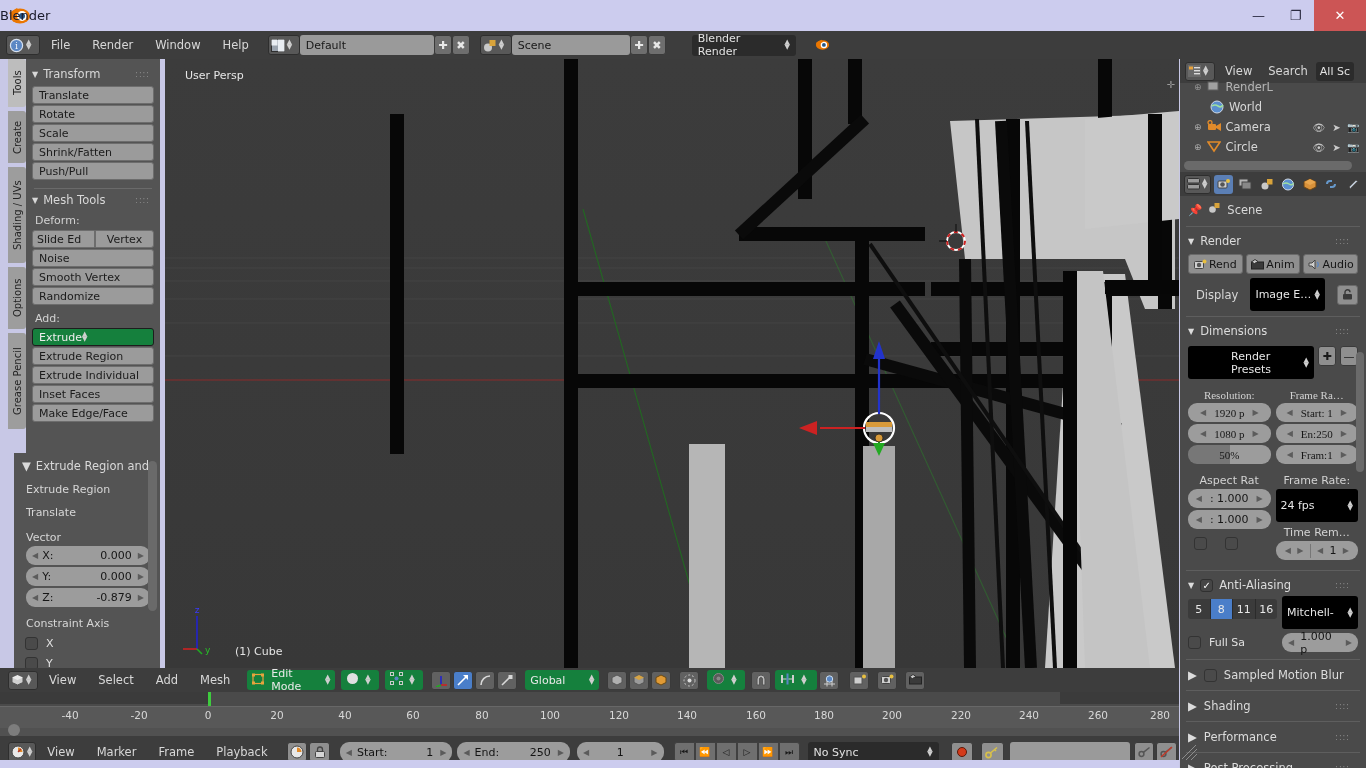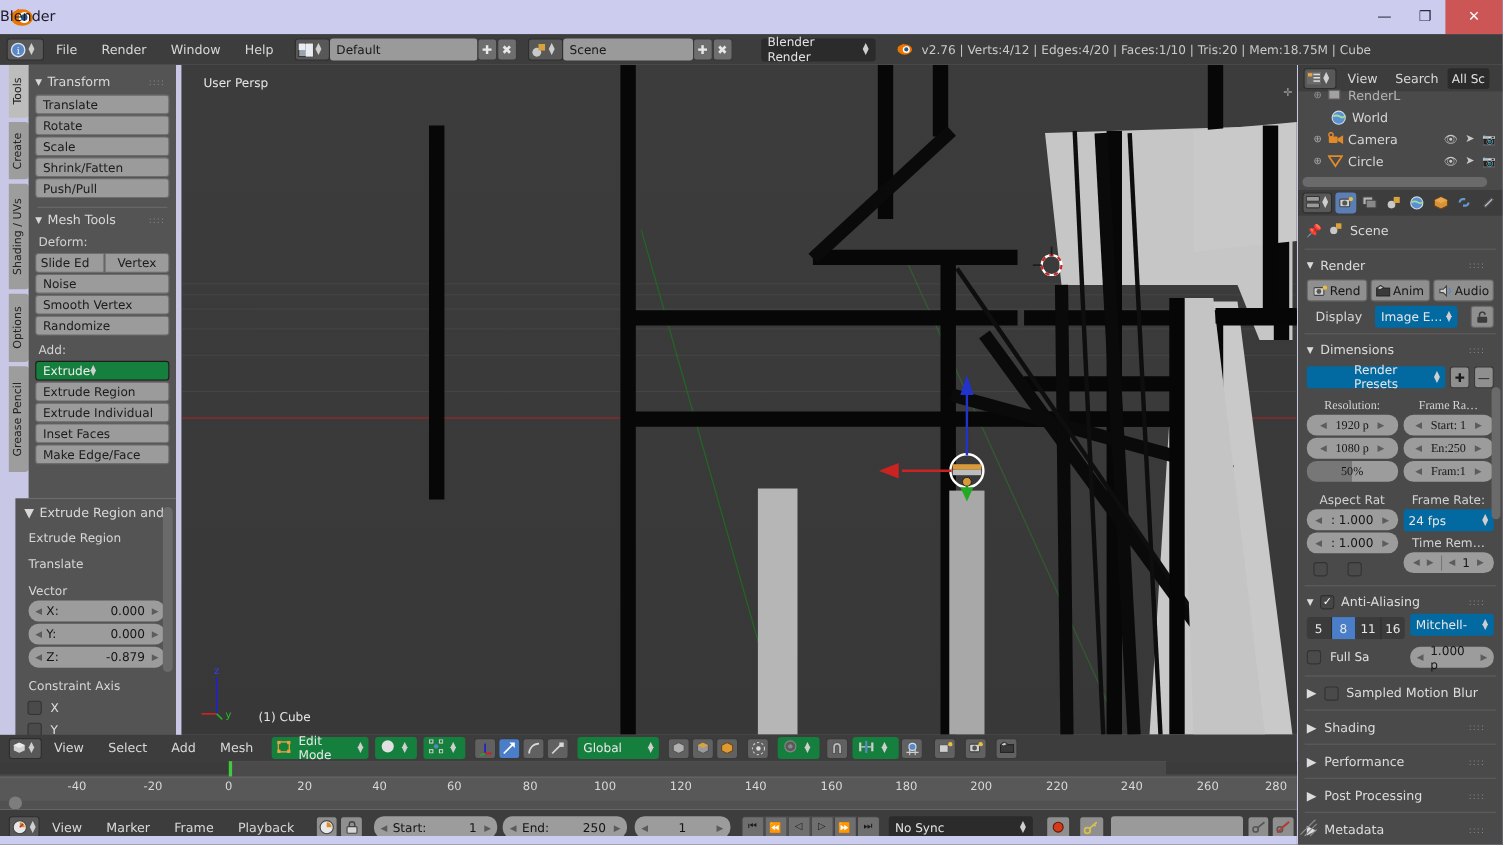--- a/index.html
+++ b/index.html
@@ -135,21 +135,21 @@
   .sec-head { display:flex; align-items:center; gap:6px; padding:4px 8px; color:#dcdcdc; font-size:11.5px;}
   .sec-head .tri { font-size:8px;}
   .divider { height:1px; background:#5e5e5e; margin:3px 6px;}
   .btn3 { display:flex; gap:3px; padding:0 8px; margin:2px 0; }
   .btn3 > div {
     flex:1; height:20px; background:#8f8f8f; color:#151515; border:1px solid #6a6a6a;
     border-radius:3px; display:flex; align-items:center; justify-content:center; gap:2px; font-size:11px;
   }
   .rowlbl { display:flex; align-items:center; gap:6px; padding:2px 8px; font-size:11.5px; color:#d7d7d7;}
   .dsel {
-    background:#0369a1; color:#e6e6e6; height:20px; border-radius:3px;
+    background:#000000; color:#e6e6e6; height:33px; border-radius:3px;
     display:flex; align-items:center; justify-content:space-between; padding:0 5px; font-size:11px;
   }
   .twocol { display:flex; gap:5px; padding:0 8px; }
   .twocol > div { flex:1; }
   .colhead { font-size:11px; color:#d2d2d2; text-align:center; margin:4px 0 2px; }
   .aa-nums { display:flex; padding:0 8px; gap:0; margin:3px 0;}
   .aa-nums > div { flex:1; height:20px; background:#3b3b3b; color:#e8e8e8;
     display:flex; align-items:center; justify-content:center; font-size:11px; border-right:1px solid #2b2b2b;}
   .aa-nums > div:first-child { border-radius:3px 0 0 3px;}
   .aa-nums > div:last-child { border-radius:0 3px 3px 0; border-right:none;}
@@ -260,21 +260,20 @@
     </div>
 
     <div style="margin-left:18px;">
       <svg width="17" height="16" viewBox="0 0 18 16">
           <ellipse cx="9" cy="9" rx="7" ry="5" fill="#ea7600"></ellipse>
           <circle cx="10.5" cy="9" r="3.4" fill="#fff"></circle>
           <circle cx="10.5" cy="9" r="2" fill="#265787"></circle>
           <path d="M2 7 L8 3.5 L9.5 6 L3.5 8.6 Z" fill="#ea7600"></path>
         </svg>
     </div>
-    <div class="statustext" style="margin-left:7px;">v2.76 | Verts:4/12 | Edges:4/20 | Faces:1/10 | Tris:20 | Mem:18.75M | Cube</div>
   </div>
 
   <div class="tabstrip">
     <div class="vtab active" style="top:0px;   height:48px;">Tools</div>
     <div class="vtab" style="top:52px;  height:52px;">Create</div>
     <div class="vtab" style="top:108px; height:96px;">Shading / UVs</div>
     <div class="vtab" style="top:208px; height:62px;">Options</div>
     <div class="vtab" style="top:274px; height:96px;">Grease Pencil</div>
   </div>
 

